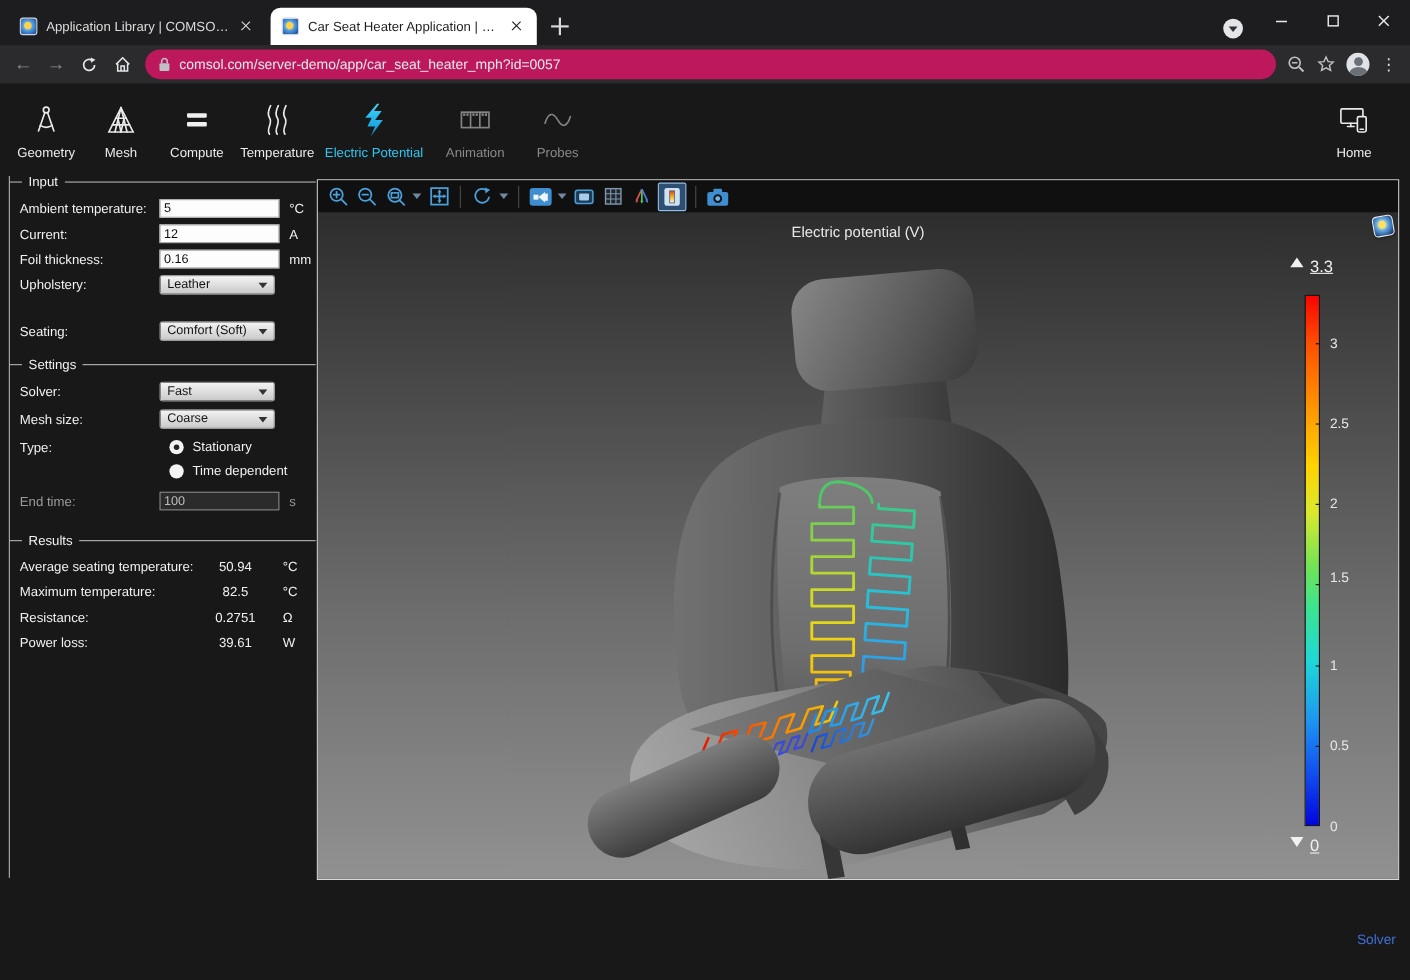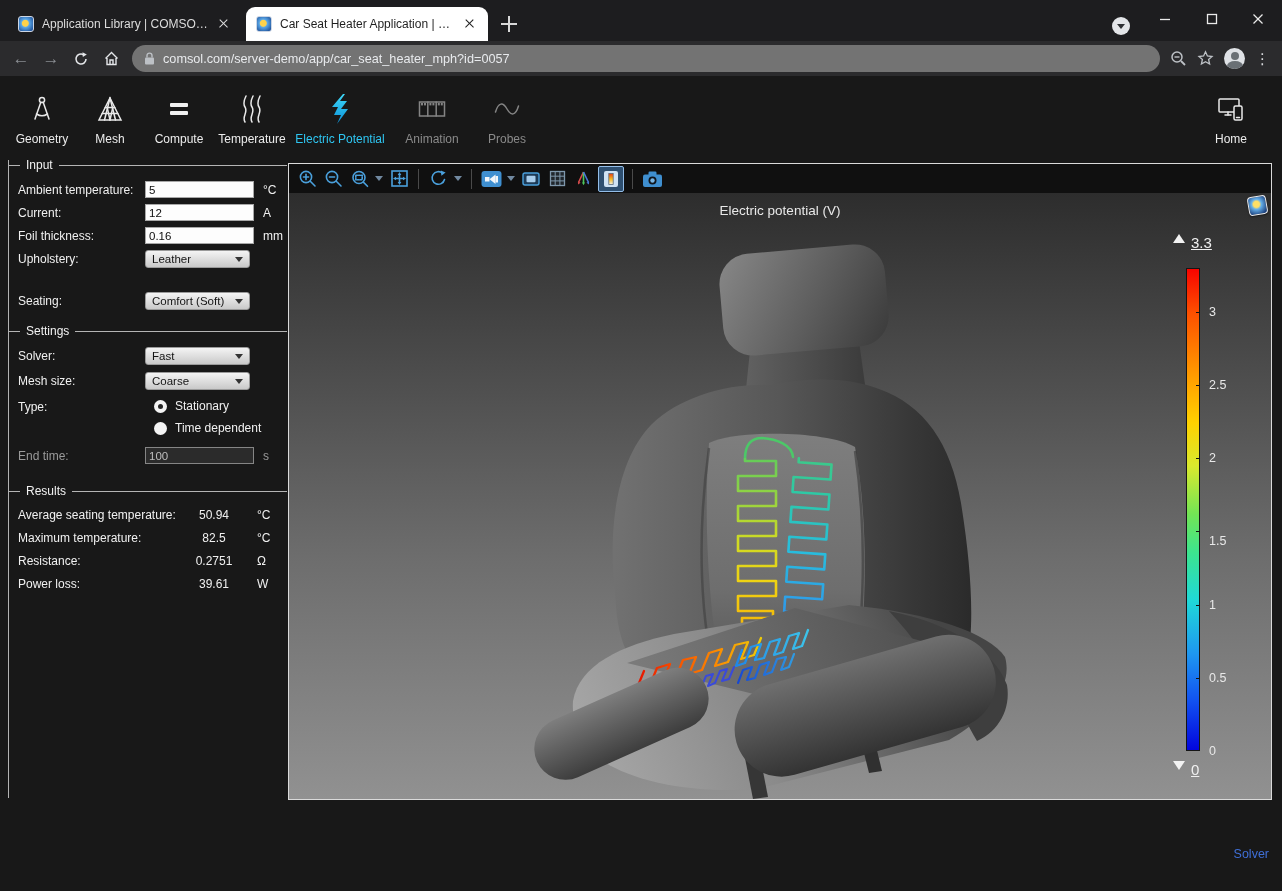--- a/index.html
+++ b/index.html
@@ -19,21 +19,21 @@
   .newtab:before{content:"";position:absolute;left:8px;top:1px;width:2px;height:16px;background:#d8d8d8;}
   .newtab:after{content:"";position:absolute;left:1px;top:8px;width:16px;height:2px;background:#d8d8d8;}
   .tabsearch{position:absolute;left:1112px;top:17px;width:18px;height:18px;border-radius:50%;background:#e3e5e8;}
   .tabsearch:after{content:"";position:absolute;left:5px;top:7px;border:4px solid transparent;border-top:5px solid #2e3033;}
   .wbtn{position:absolute;top:8px;width:30px;height:22px;display:flex;align-items:center;justify-content:center;}
   .wbtn svg{stroke:#eaeaea;stroke-width:1.3;fill:none;}
   
   .navbar{position:absolute;left:0;top:41px;width:1282px;height:35px;background:#2b2b2d;display:flex;align-items:center;}
   .navbtn{width:30px;height:26px;display:flex;align-items:center;justify-content:center;font-size:17px;flex:none;}
   .navbtn.dim{color:#8a8d92;} .navbtn.lit{color:#e4e6e9;}
-  .urlpill{height:27px;flex:1;margin:0 10px 0 6px;background:#737373;border-radius:14px;display:flex;align-items:center;padding:0 12px;gap:8px;min-width:0;}
+  .urlpill{height:27px;flex:1;margin:0 10px 0 6px;background:#be185d;border-radius:14px;display:flex;align-items:center;padding:0 12px;gap:8px;min-width:0;}
   .urltext{color:#e8eaed;font-size:12.7px;white-space:nowrap;overflow:hidden;}
   .nav-right{display:flex;align-items:center;gap:10px;padding-right:12px;}
   .avatar{width:21px;height:21px;border-radius:50%;background:#dfe2e6;position:relative;overflow:hidden;}
   .avatar:before{content:"";position:absolute;left:6.5px;top:3.5px;width:8px;height:8px;border-radius:50%;background:#6a7075;}
   .avatar:after{content:"";position:absolute;left:2.5px;top:13px;width:16px;height:10px;border-radius:50%;background:#6a7075;}
   .kebab{color:#d7d9dc;font-size:15px;letter-spacing:0;}
 
   
   .ribbon{position:absolute;left:0;top:76px;width:1282px;height:84px;display:flex;align-items:flex-start;}
   .ritem{display:flex;flex-direction:column;align-items:center;justify-content:flex-start;padding-top:15px;flex:none;}
@@ -592,21 +592,21 @@
       <div class="cbar"></div>
       <div class="cbar-tick" style="left:907px;top:119px;"></div>
       <div class="cbar-tick" style="left:907px;top:192px;"></div>
       <div class="cbar-tick" style="left:907px;top:265px;"></div>
       <div class="cbar-tick" style="left:907px;top:338px;"></div>
       <div class="cbar-tick" style="left:907px;top:412px;"></div>
       <div class="cbar-tick" style="left:907px;top:485px;"></div>
       <span class="cbar-label" style="top:119px;">3</span>
       <span class="cbar-label" style="top:192px;">2.5</span>
       <span class="cbar-label" style="top:265px;">2</span>
-      <span class="cbar-label" style="top:348px;">1.5</span>
+      <span class="cbar-label" style="top:332px;">1.5</span>
       <span class="cbar-label" style="top:412px;">1</span>
       <span class="cbar-label" style="top:485px;">0.5</span>
       <span class="cbar-label" style="top:558px;">0</span>
       <div class="cbar-min" style="top:568px;">
         <span class="tri-down"></span>
         <span>0</span>
       </div>
     </div>
   </div>
 

